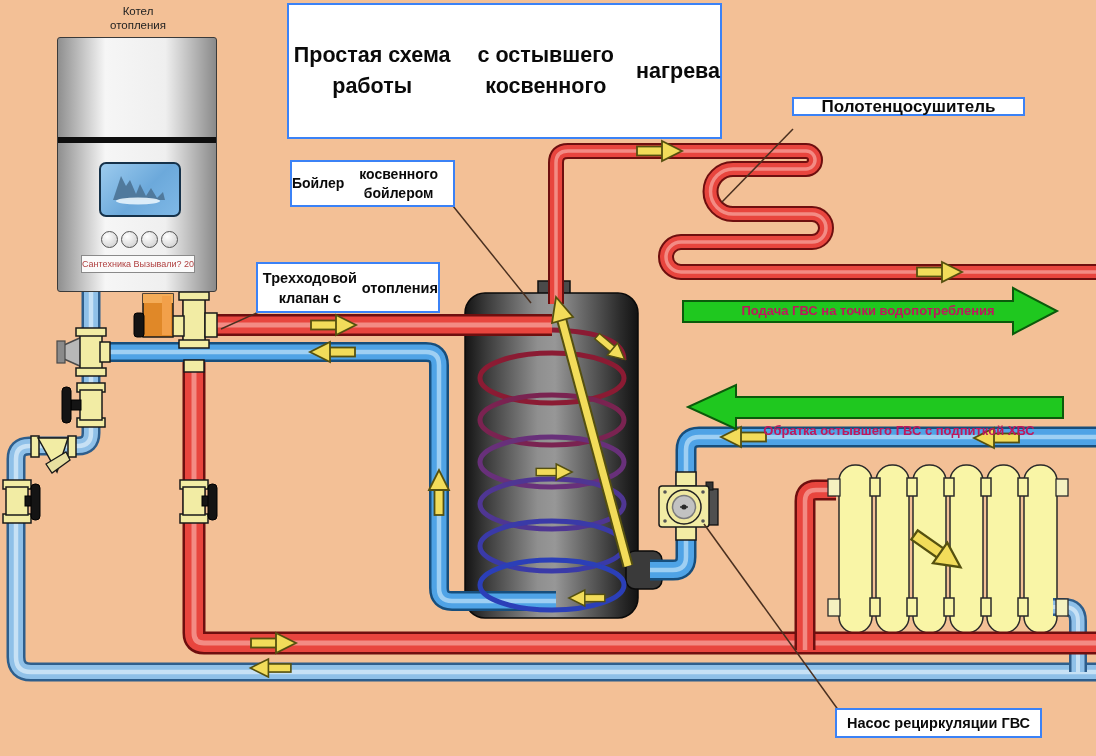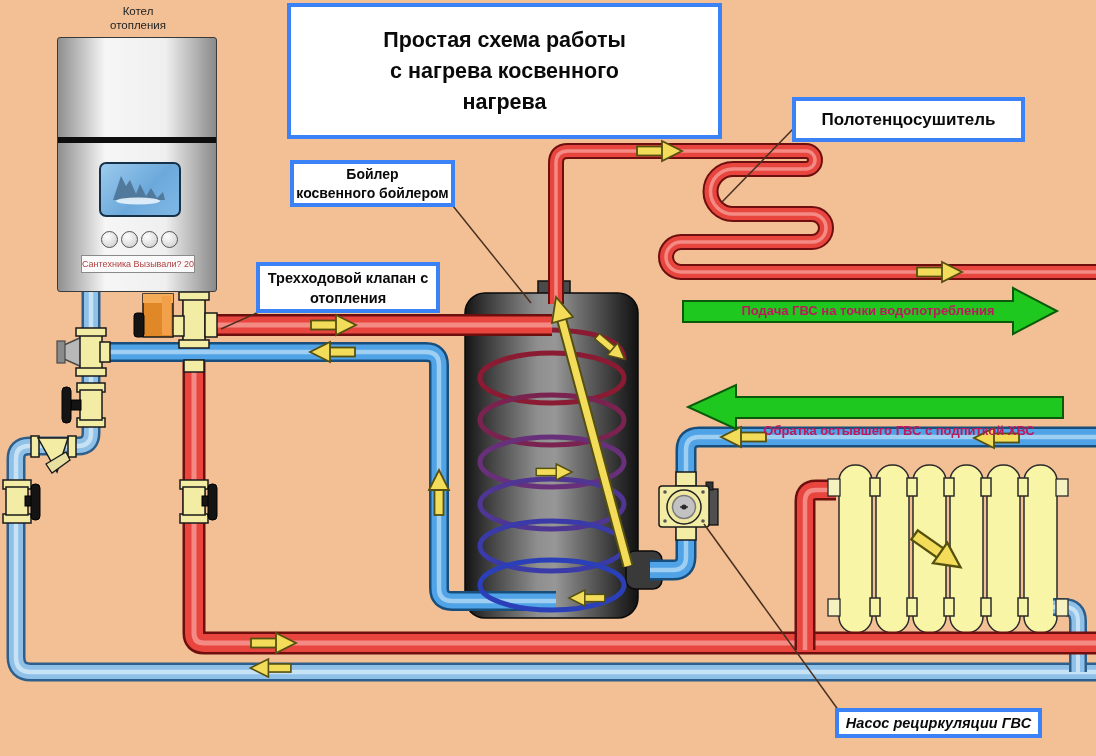--- a/index.html
+++ b/index.html
@@ -12,22 +12,22 @@
   .o-blu{stroke:#174E7C;}  .f-blu{stroke:#4FA3E6;}  .h-blu{stroke:#A6D4F4;opacity:.9;}
   .o-lbl{stroke:#2E5E8C;}  .f-lbl{stroke:#8FC0E8;}  .h-lbl{stroke:#CDE4F6;opacity:.9;}
 
   .brass{fill:#F2ECA4;stroke:#1a1a1a;stroke-width:1.5;}
   .blackpart{fill:#141414;stroke:#000;stroke-width:1;}
   .yarrow{fill:#F2DC5A;stroke:#55500F;stroke-width:1.8;}
   .coil{fill:none;stroke-width:5;}
   .leader{stroke:#4a3020;stroke-width:1.5;fill:none;}
   .greenarrow{stroke:#0B5A0B;stroke-width:2;}
 
-  .label-box{position:absolute;background:#fff;border:4px solid #3b82f6;display:flex;
-    flex-direction:column;align-items:center;justify-content:center;text-align:center;
+  .label-box{position:absolute;background:#fff;border:2px solid #3b82f6;display:flex;
+    flex-direction:row;align-items:center;justify-content:center;text-align:center;
     font-weight:bold;color:#0a0a0a;box-sizing:border-box;z-index:5;}
   .banner-text{position:absolute;font-weight:bold;color:#be185d;text-align:center;z-index:4;
     white-space:nowrap;}
 
   #boiler-unit{position:absolute;left:57px;top:37px;width:158px;height:253px;z-index:3;
     background:linear-gradient(90deg,#8f8f8f 0%,#f6f6f6 30%,#efefef 68%,#8a8a8a 100%);
     border:1px solid #3a3a3a;border-radius:3px;}
   #boiler-band{position:absolute;left:0;top:99px;width:100%;height:6px;background:#0e0e0e;}
   #boiler-screen{position:absolute;left:41px;top:124px;width:78px;height:51px;border-radius:7px;
     border:2px solid #16324a;background:linear-gradient(135deg,#9CCBEE 0%,#6CA9DB 55%,#7FB8E6 100%);
@@ -264,34 +264,34 @@
   </div>
   <div class="boiler-btn" style="left:43px;"></div>
   <div class="boiler-btn" style="left:63px;"></div>
   <div class="boiler-btn" style="left:83px;"></div>
   <div class="boiler-btn" style="left:103px;"></div>
   <div id="boiler-watermark">Сантехника Вызывали? 2021г.</div>
 </div>
 
 <div class="label-box" style="left:287px;top:3px;width:435px;height:136px;font-size:21.5px;line-height:31px;">
   <div>Простая схема работы</div>
-  <div>с нагрева косвенного</div>
+  <div>с остывшего косвенного</div>
   <div>нагрева</div>
 </div>
 
-<div class="label-box" style="left:792px;top:97px;width:233px;height:45px;font-size:17px;">Полотенцосушитель</div>
+<div class="label-box" style="left:792px;top:97px;width:233px;height:19px;font-size:17px;">Полотенцосушитель</div>
 
 <div class="label-box" style="left:290px;top:160px;width:165px;height:47px;font-size:14px;line-height:19px;">
   <div>Бойлер</div>
   <div>косвенного бойлером</div>
 </div>
 
 <div class="label-box" style="left:256px;top:262px;width:184px;height:51px;font-size:14.5px;line-height:20px;">
   <div>Трехходовой клапан с</div>
   <div>отопления</div>
 </div>
 
-<div class="label-box" style="left:835px;top:708px;width:207px;height:30px;font-size:14.5px;font-style:italic;">Насос рециркуляции ГВС</div>
+<div class="label-box" style="left:835px;top:708px;width:207px;height:30px;font-size:14.5px;">Насос рециркуляции ГВС</div>
 
 <div class="banner-text" style="left:693px;top:303px;width:350px;font-size:13px;">Подача ГВС на точки водопотребления</div>
 <div class="banner-text" style="left:738px;top:423px;width:322px;font-size:13px;">Обратка остывшего ГВС с подпиткой ХВС</div>
 
 </div>
 
 </body></html>

